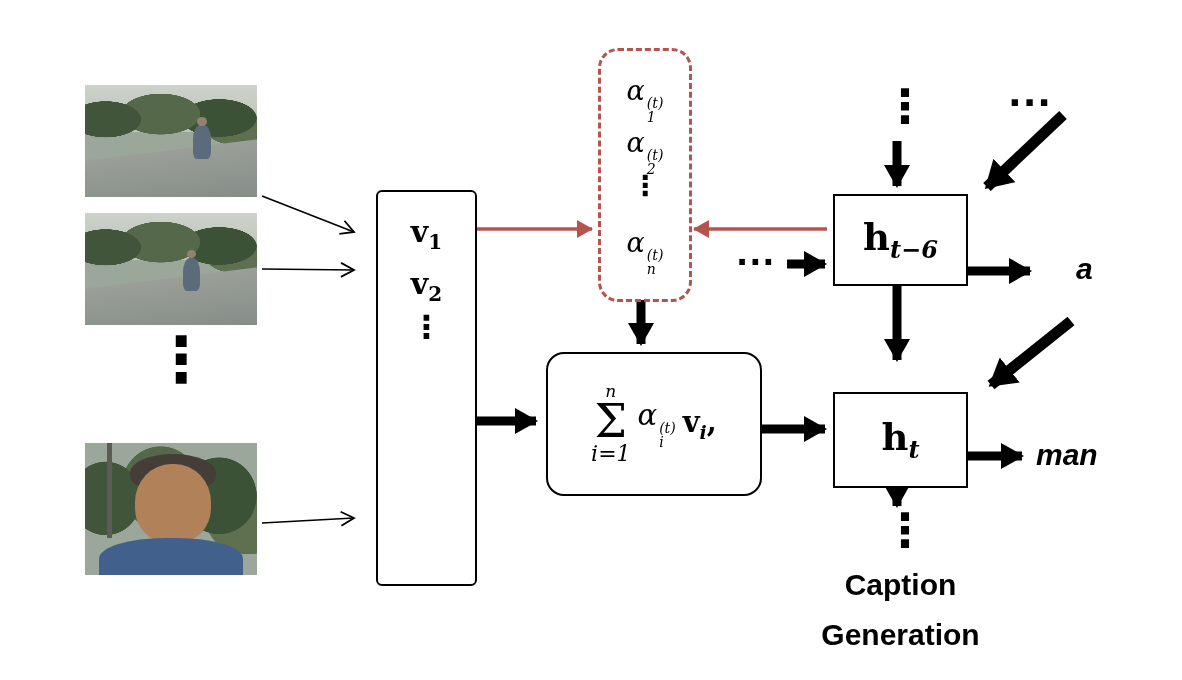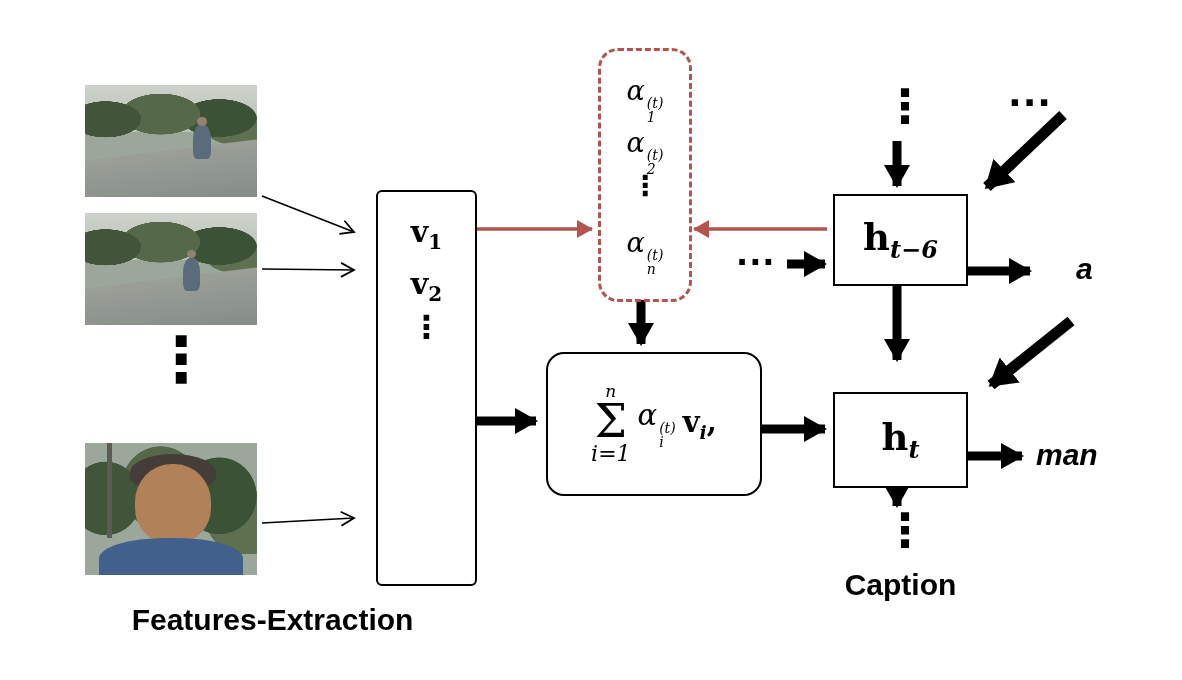--- a/index.html
+++ b/index.html
@@ -174,18 +174,18 @@
     <span class="hmath"><span>h</span><sub>t−6</sub></span>
   </div>
   <div class="abs hbox ht">
     <span class="hmath"><span>h</span><sub>t</sub></span>
   </div>
 
   <div class="abs word" style="left:1076px; top:252px;">a</div>
   <div class="abs word" style="left:1036px; top:438px;">man</div>
   <div class="abs vdots" style="left:882px; top:510px; width:30px; font-size:46px;">⋮</div>
 
-  <div class="abs stage-label" style="left:95px; top:603px; width:355px;">Features-Extraction</div>
   <div class="abs stage-label genlabel" style="left:788px; top:568px; width:225px;">
     <span>Caption</span>
+    <span>Generation</span>
   </div>
 
 </div>
 
 </body></html>

